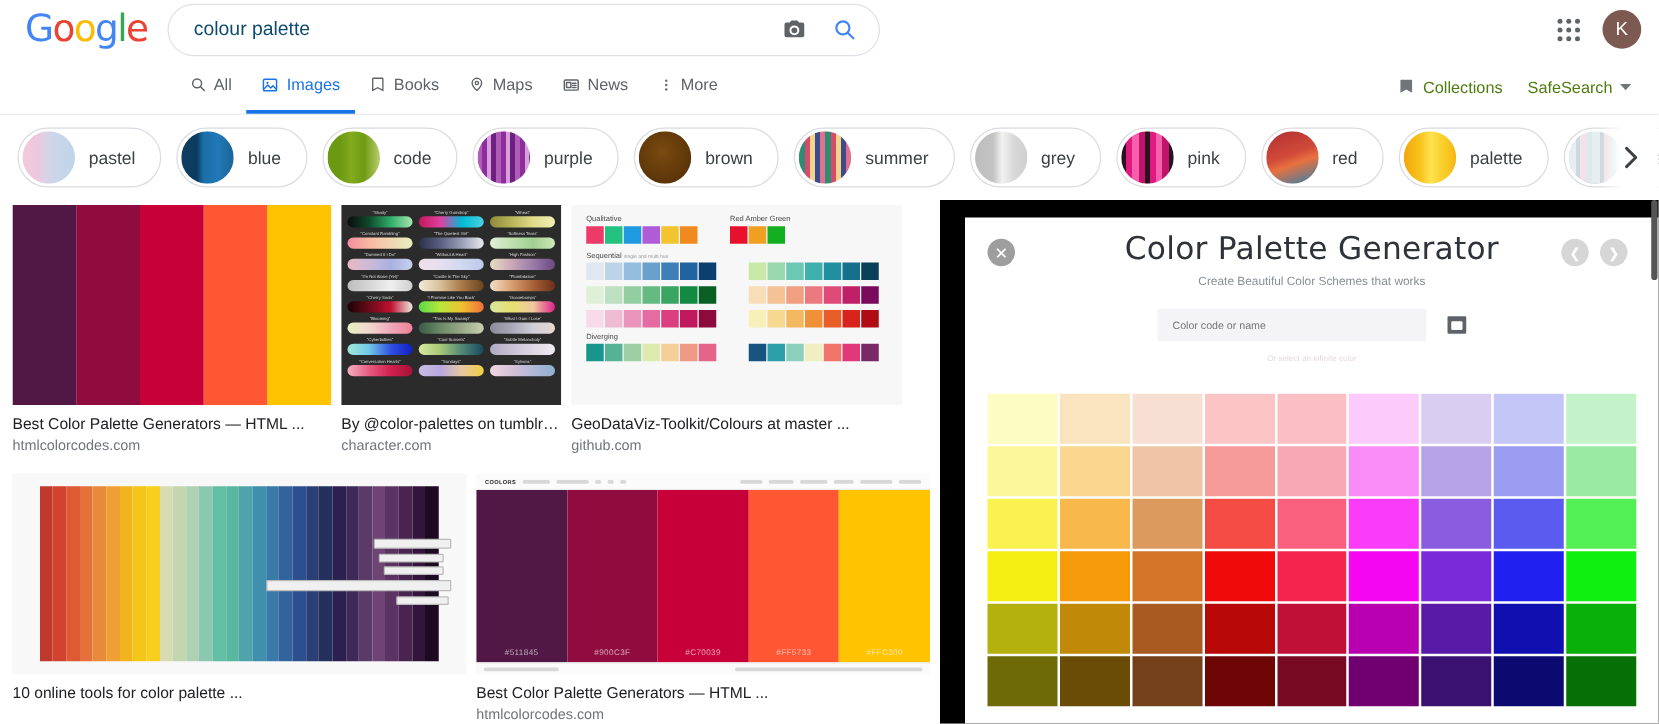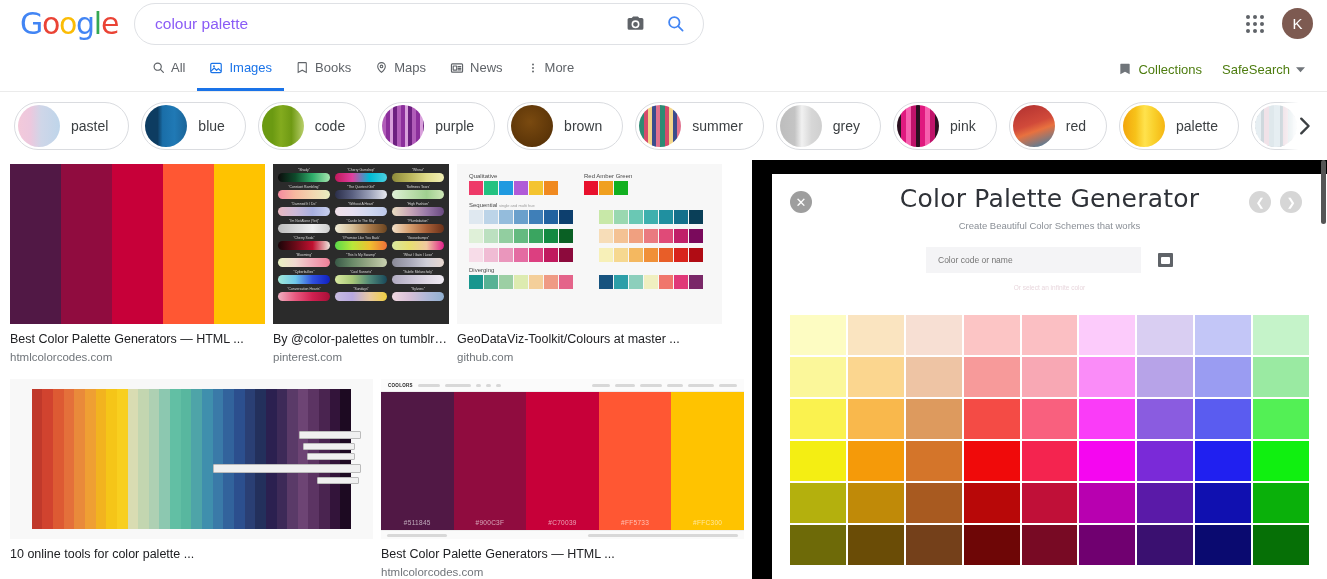--- a/index.html
+++ b/index.html
@@ -42,21 +42,21 @@
     border: 1px solid #dfe1e5;
     border-radius: 24px;
     padding: 0 8px 0 20px;
     background: #fff;
   }
   .search-input {
     flex: 1;
     border: none;
     outline: none;
     font-size: 15.5px;
-    color: #8b5cf6;
+    color: #0c4a6e;
     font-family: "Liberation Sans", sans-serif;
     background: transparent;
     padding: 0;
   }
   .cam-btn, .go-btn {
     width: 40px; height: 40px;
     display: flex; align-items: center; justify-content: center;
     border: none; background: transparent; cursor: pointer;
     padding: 0;
   }
@@ -660,21 +660,21 @@
                 <span class="pilllbl">"Sundays"</span>
                 <span class="pill" style="background:linear-gradient(90deg,#c8bce0,#b8a8e0,#e8c8a0,#f0d040)"></span>
               </div>
               <div class="pillcell">
                 <span class="pilllbl">"Sylvonc"</span>
                 <span class="pill" style="background:linear-gradient(90deg,#f0d8e0,#d8c0d8,#b0b8d8,#90b0d0)"></span>
               </div>
             </div>
           </div>
           <div class="cap-title" style="width: 176px;">By @color-palettes on tumblr | ...</div>
-          <div class="cap-src" style="width: 176px;">pinterest.com</div>
+          <div class="cap-src" style="width: 176px;">character.com</div>
         </div>
         <div class="card">
           <div class="thumb" style="width: 265px; height: 160px;">
             <div class="gdv">
               <div class="gdv-two" style="margin-bottom:2px;">
                 <div class="gdv-col">
                   <div class="gdv-lbl">Qualitative</div>
                   <div class="swrow">
                     <i style="background:#ee3a68"></i>
                     <i style="background:#23c281"></i>

